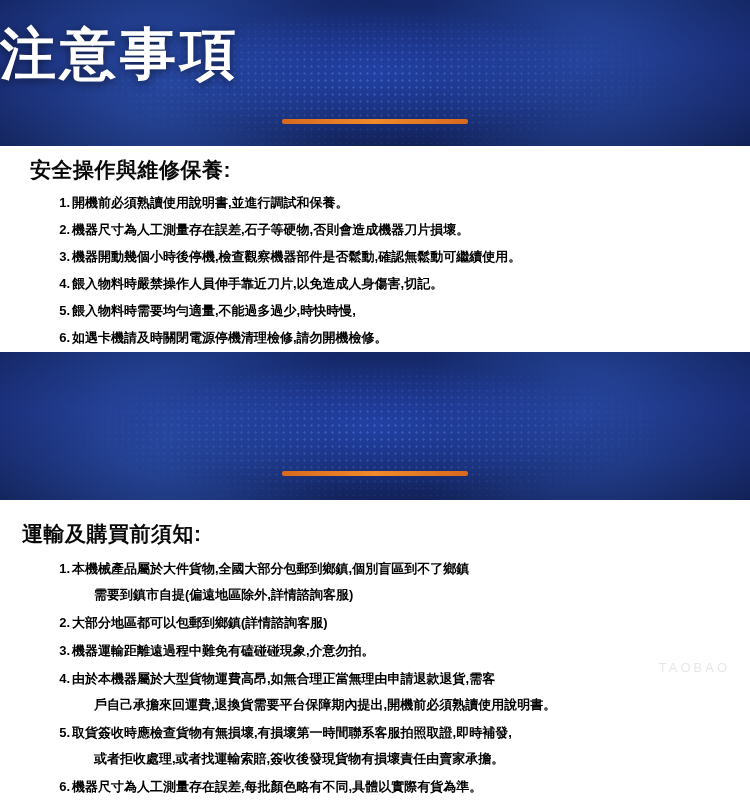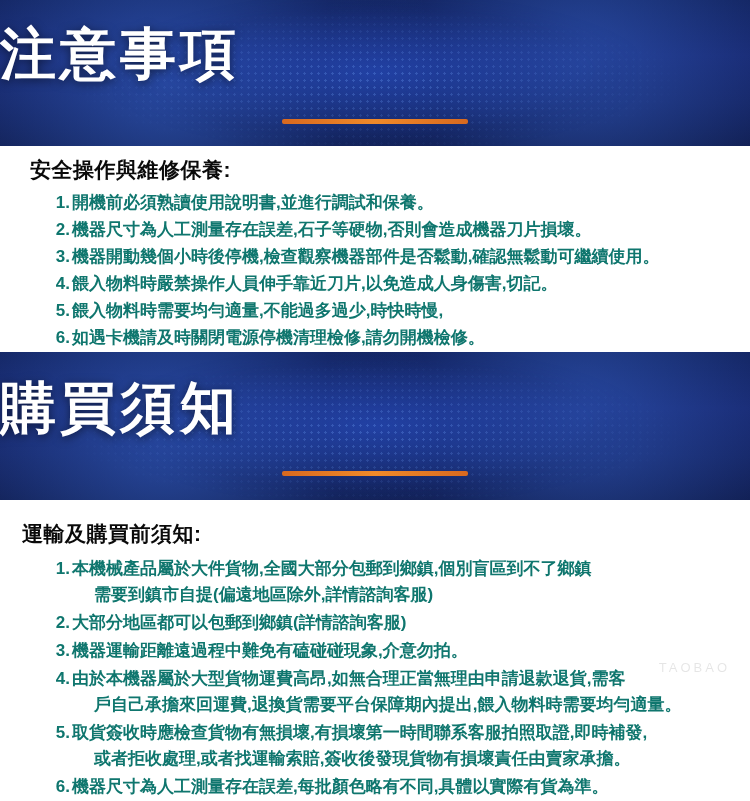--- a/index.html
+++ b/index.html
@@ -98,23 +98,23 @@
   .sec-2 .sec-heading { padding: 20px 0 8px 6px; }
 
   ol.list {
     list-style: none;
     margin: 0;
     padding: 0 0 0 30px;
     counter-reset: li;
   }
   ol.list > li {
     position: relative;
-    font-size: 17px;
+    font-size: 13px;
     line-height: 26px;
-    color: #0f766e;
+    color: #000000;
     font-weight: bold;
     padding-left: 26px;
     margin-bottom: 1px;
     white-space: nowrap;
   }
   .sec-2 ol.list > li { margin-bottom: 2px; }
   ol.list > li::before {
     counter-increment: li;
     content: counter(li) ".";
     position: absolute;
@@ -159,36 +159,35 @@
       <li><span>機器開動幾個小時後停機,檢查觀察機器部件是否鬆動,確認無鬆動可繼續使用。</span></li>
       <li><span>餵入物料時嚴禁操作人員伸手靠近刀片,以免造成人身傷害,切記。</span></li>
       <li><span>餵入物料時需要均勻適量,不能過多過少,時快時慢,</span></li>
       <li><span>如遇卡機請及時關閉電源停機清理檢修,請勿開機檢修。</span></li>
     </ol>
   </div>
 
   <div class="banner banner-2">
     <div class="glow"></div>
     <div class="dots"></div>
-    <div class="banner-title">購買須知</div>
     <div class="underline"></div>
   </div>
 
   <div class="section sec-2">
     <div class="sec-heading">運輸及購買前須知:</div>
     <ol class="list">
       <li>
         <span>本機械產品屬於大件貨物,全國大部分包郵到鄉鎮,個別盲區到不了鄉鎮</span>
         <span class="cont">需要到鎮市自提(偏遠地區除外,詳情諮詢客服)</span>
       </li>
       <li><span>大部分地區都可以包郵到鄉鎮(詳情諮詢客服)</span></li>
       <li><span>機器運輸距離遠過程中難免有磕碰碰現象,介意勿拍。</span></li>
       <li>
         <span>由於本機器屬於大型貨物運費高昂,如無合理正當無理由申請退款退貨,需客</span>
-        <span class="cont">戶自己承擔來回運費,退換貨需要平台保障期內提出,餵入物料時需要均勻適量。</span>
+        <span class="cont">戶自己承擔來回運費,退換貨需要平台保障期內提出,開機前必須熟讀使用說明書。</span>
       </li>
       <li>
         <span>取貨簽收時應檢查貨物有無損壞,有損壞第一時間聯系客服拍照取證,即時補發,</span>
         <span class="cont">或者拒收處理,或者找運輸索賠,簽收後發現貨物有損壞責任由賣家承擔。</span>
       </li>
       <li><span>機器尺寸為人工測量存在誤差,每批顏色略有不同,具體以實際有貨為準。</span></li>
     </ol>
     <div class="watermark">TAOBAO</div>
   </div>
 

